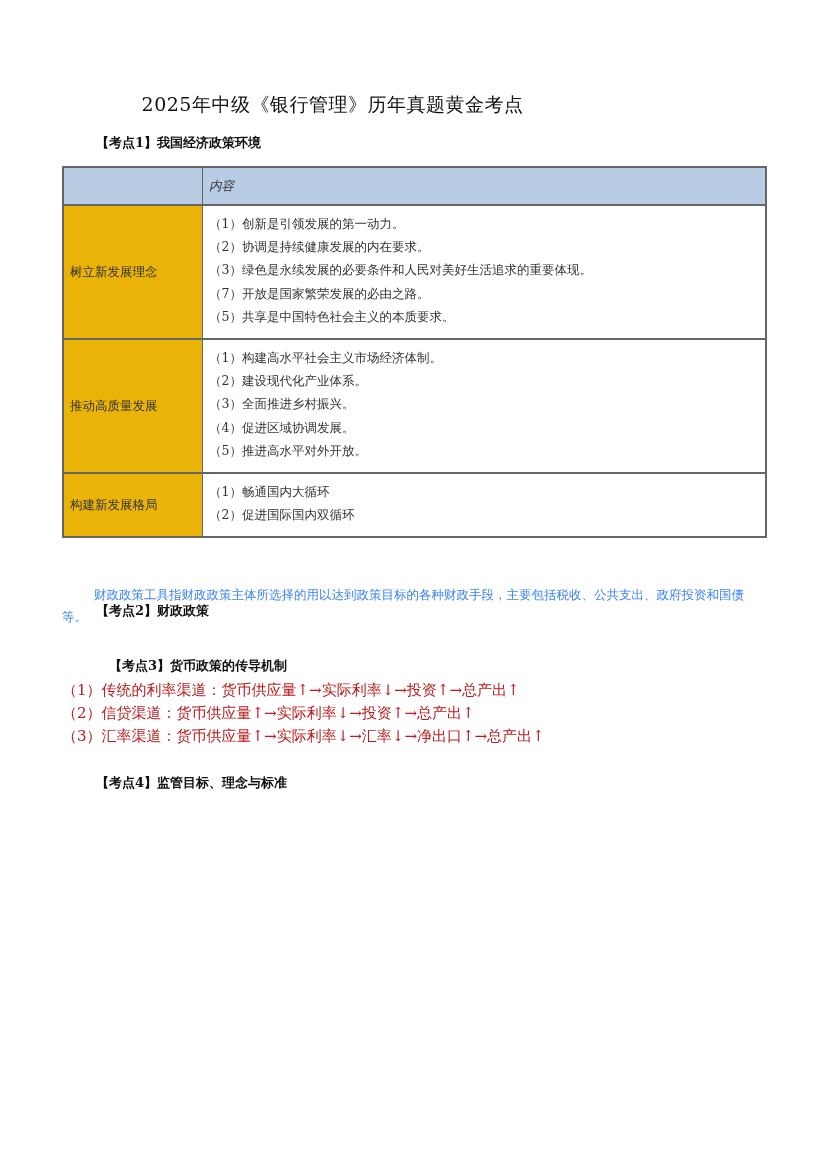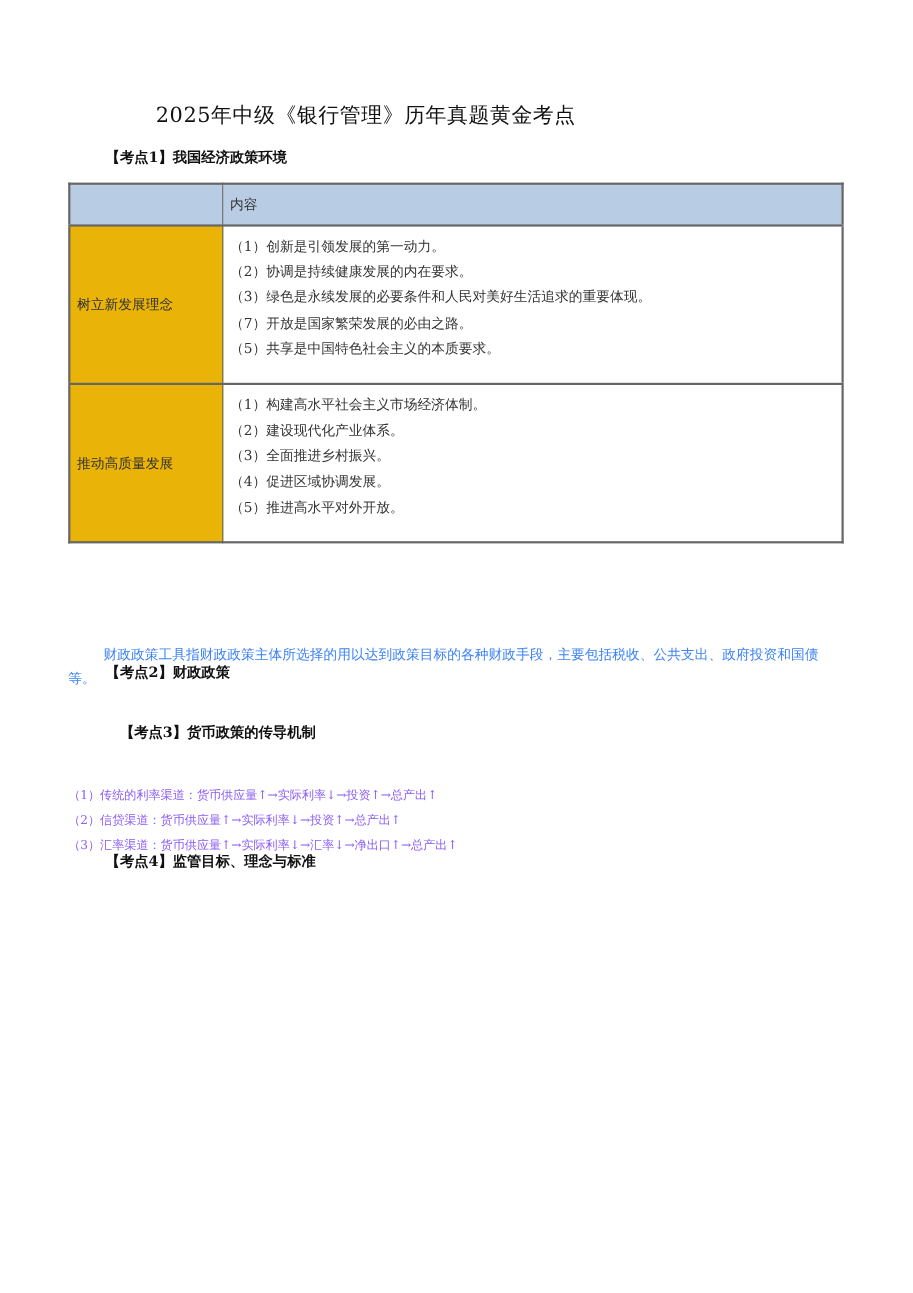--- a/index.html
+++ b/index.html
@@ -17,32 +17,32 @@
     }
     .kp-table {
       position: absolute; top: 166px; left: 62px; width: 705px;
       border-collapse: collapse; font-size: 12.5px;
       border: 2px solid #666666;
     }
     .kp-table td, .kp-table th {
       border: 1px solid #666666; padding: 0 6px; vertical-align: middle;
       text-align: left; font-weight: normal; color: #333333;
     }
-    .kp-table thead th { background: #b8cce4; height: 36px; }
+    .kp-table thead th { background: #b8cce4; height: 36px; font-style: italic; }
     .kp-table th.c1 { width: 126px; }
     .kp-table tbody td.label { background: #eab308; width: 126px; }
     .kp-table tbody tr { border-top: 2px solid #666666; }
-    .kp-table tbody td.content { padding-top: 6px; padding-bottom: 20px; }
+    .kp-table tbody td.content { padding-top: 6px; padding-bottom: 10px; }
     .line { line-height: 23.2px; white-space: nowrap; }
     .para {
       position: absolute; left: 62px; width: 705px; font-size: 12.5px; line-height: 22px;
       color: #3b82f6; text-indent: 32px;
     }
     .flow-line {
-      position: absolute; left: 62px; font-size: 11px; color: #8b5cf6; white-space: nowrap; margin-top: 34px;
+      position: absolute; left: 62px; font-size: 15px; color: #b91c1c; white-space: nowrap;
     }
   </style>
 </head>
 <body>
 
 <div class="page-title">2025年中级《银行管理》历年真题黄金考点</div>
 
 <div class="section-heading" style="top:134px;">【考点1】我国经济政策环境</div>
 
 <table class="kp-table">
@@ -66,20 +66,27 @@
     <tr style="height:131px;">
       <td class="label">推动高质量发展</td>
       <td class="content">
         <div class="line">（1）构建高水平社会主义市场经济体制。</div>
         <div class="line">（2）建设现代化产业体系。</div>
         <div class="line">（3）全面推进乡村振兴。</div>
         <div class="line">（4）促进区域协调发展。</div>
         <div class="line">（5）推进高水平对外开放。</div>
       </td>
     </tr>
+    <tr style="height:59px;">
+      <td class="label">构建新发展格局</td>
+      <td class="content">
+        <div class="line">（1）畅通国内大循环</div>
+        <div class="line">（2）促进国际国内双循环</div>
+      </td>
+    </tr>
   </tbody>
 </table>
 
 <div class="section-heading" style="top:590px;margin-top:12px;">【考点2】财政政策</div>
 <div class="para" style="top:584px;">财政政策工具指财政政策主体所选择的用以达到政策目标的各种财政手段，主要包括税收、公共支出、政府投资和国债等。</div>
 
 <div class="section-heading" style="top:657px;margin-left:13px;">【考点3】货币政策的传导机制</div>
 <div class="flow-line" style="top:681px;">（1）传统的利率渠道：货币供应量↑→实际利率↓→投资↑→总产出↑</div>
 <div class="flow-line" style="top:704px;">（2）信贷渠道：货币供应量↑→实际利率↓→投资↑→总产出↑</div>
 <div class="flow-line" style="top:727px;">（3）汇率渠道：货币供应量↑→实际利率↓→汇率↓→净出口↑→总产出↑</div>

